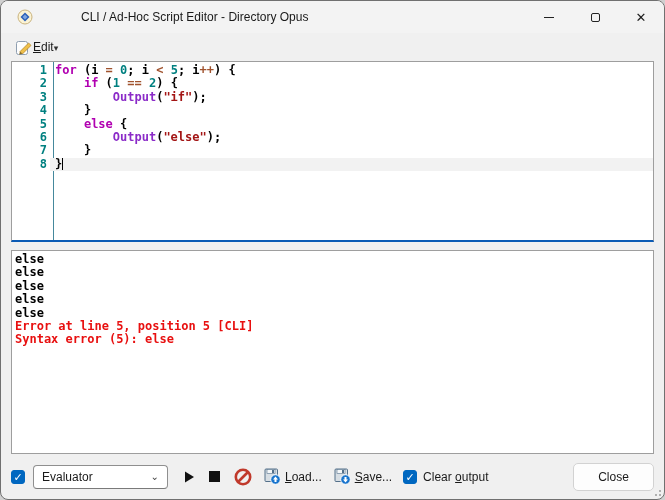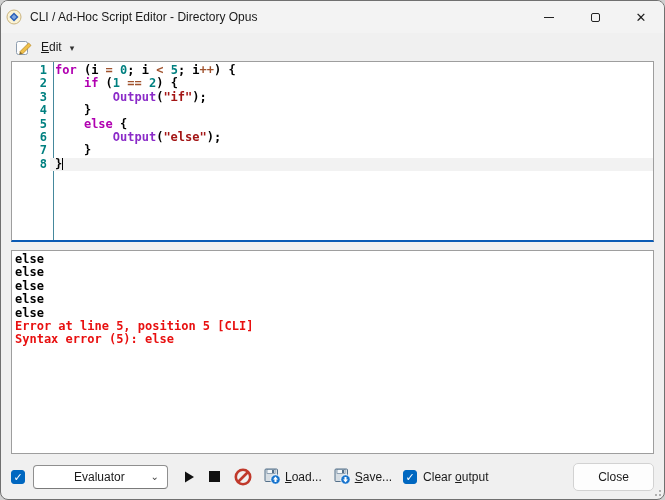--- a/index.html
+++ b/index.html
@@ -14,32 +14,33 @@
     overflow: hidden;
     position: relative;
     display: flex; flex-direction: column;
   }
 
   
   .titlebar {
     height: 32px; flex: none;
     background: #f3f3f3;
     display: flex; align-items: center;
-    padding-left: 5px;
+    padding-left: 16px;
+    gap: 40px;
   }
   .app-icon { width: 16px; height: 16px; flex: none; }
   .title-text { margin-left: 8px; font-size: 12px; color: #191919; }
   .win-controls { margin-left: auto; display: flex; height: 100%; }
   .win-btn { width: 46px; height: 32px; display: flex; align-items: center; justify-content: center; }
   .glyph-min { width: 10px; height: 1px; background: #222; }
   .glyph-max { width: 9px; height: 9px; border: 1px solid #222; border-radius: 2px; }
 
   
   .menubar { height: 28px; flex: none; display: flex; align-items: center; padding: 0 10px; }
-  .edit-btn { display: inline-flex; align-items: center; gap: 8px; padding: 2px 4px; border-radius: 3px; }
+  .edit-btn { display: inline-flex; align-items: center; gap: 0; padding: 2px 4px; border-radius: 3px; }
   .mn { text-decoration: underline; }
   .drop-arrow { font-size: 9px; color: #333; padding-top: 2px; }
 
   
   .editor {
     margin: 0 10px; height: 181px; flex: none;
     background: #ffffff;
     border: 1px solid #9e9e9e;
     border-bottom: 2px solid #0b5bb5;
     position: relative;
@@ -67,21 +68,21 @@
 
   
   .bottombar { flex: 1; display: flex; align-items: center; padding: 0 10px; }
   .checkbox { width: 14px; height: 14px; flex: none; background: #0067c0; border: 1px solid #0067c0; border-radius: 3px; color: #fff; font-size: 11px; line-height: 12px; text-align: center; }
   .cb-label { margin-left: 6px; }
   .select {
     margin-left: 8px; width: 135px; height: 24px; flex: none;
     background: #fff; border: 1px solid #8f8f8f; border-bottom-color: #7a7a7a; border-radius: 4px;
     display: flex; align-items: center; padding: 0 8px;
   }
-  .select-value { flex: 1; margin-left: 32px; }
+  .select-value { flex: 1; }
   .select-chevron { font-size: 10px; color: #444; }
   .tool-icon { display: flex; align-items: center; justify-content: center; flex: none; }
   .play-icon { margin-left: 14px; }
   .stop-icon { margin-left: 12px; }
   .abort-icon { margin-left: 13px; }
   .file-group { display: flex; align-items: center; gap: 4px; margin-left: 12px; }
   .clear-group { display: flex; align-items: center; margin-left: 11px; }
   .close-btn {
     margin-left: auto; width: 81px; height: 28px;
     background: #fdfdfd; border: 1px solid #d2d2d2; border-radius: 5px;

